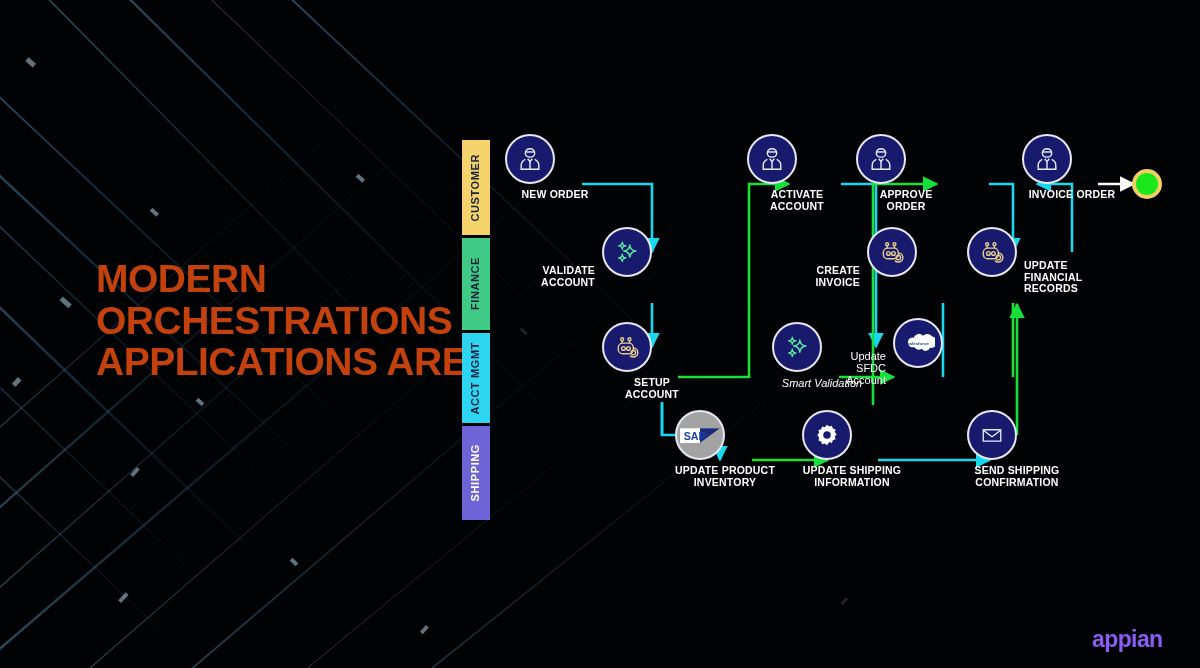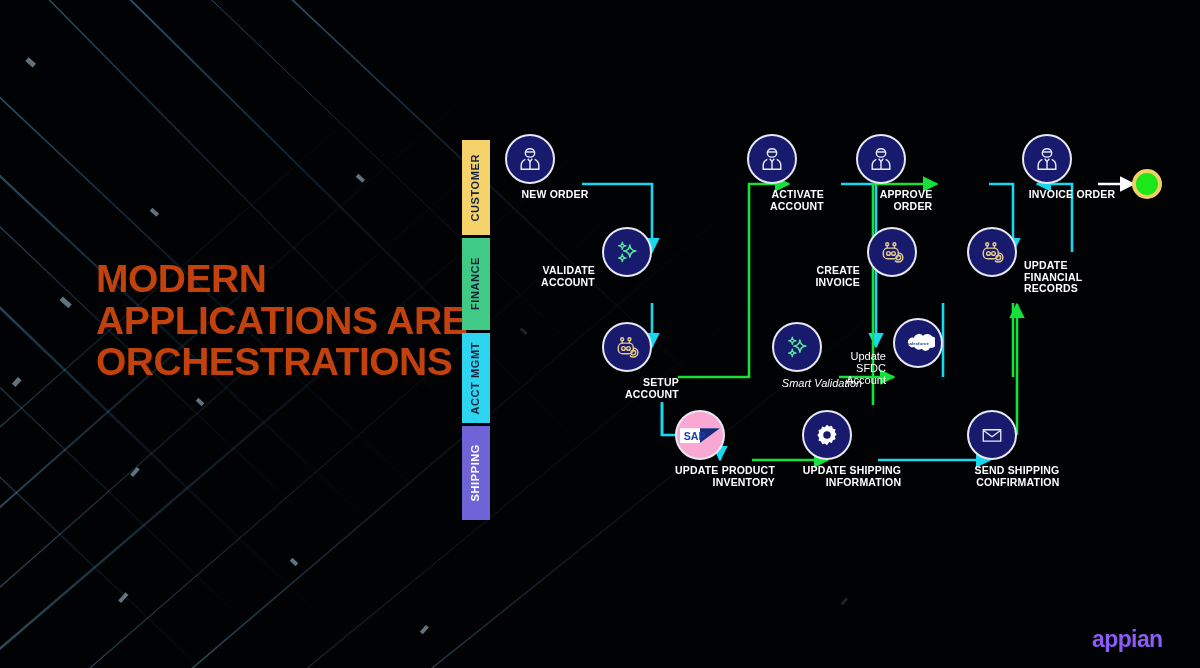--- a/index.html
+++ b/index.html
@@ -49,21 +49,21 @@
     background:#181a6e; border:2px solid #e8e8f5;
     display:flex; align-items:center; justify-content:center;
     position:relative; left:-25px; top:-25px;
   }
   .circ svg { display:block; }
   .nlabel {
     position:absolute; left:50%; transform:translateX(-50%);
     color:#fff; font-size:10.5px; font-weight:bold; line-height:1.1;
     text-align:center; white-space:nowrap; letter-spacing:0.2px;
   }
-  .nlabel.below { top:30px;text-align:right; }
+  .nlabel.below { top:30px; }
   .nlabel.left  { top:50%; left:-32px; transform:translate(-100%,-50%); text-align:right; }
   .nlabel.right { top:50%; left:32px; transform:translateY(-50%); text-align:left; }
   .nlabel.plain { font-weight:normal; font-size:11px; letter-spacing:0; }
 
   .endcap {
     position:absolute; transform:translate(-50%,-50%);
     width:30px; height:30px; border-radius:50%;
     background:#1ae81a; border:4px solid #f0cf63;
   }
 </style>
@@ -120,22 +120,22 @@
       <rect x="290" y="560" width="8" height="4" transform="rotate(42 294 562)"></rect>
       <rect x="420" y="628" width="9" height="4" transform="rotate(-48 424 630)"></rect>
       <rect x="520" y="330" width="8" height="3" transform="rotate(42 524 331)" opacity="0.3"></rect>
       <rect x="840" y="600" width="8" height="3" transform="rotate(-48 844 601)" opacity="0.3"></rect>
     </g>
   </svg>
 </div>
 
 <div id="headline">
   <div>MODERN</div>
+  <div>ORCHESTRATIONS</div>
   <div>APPLICATIONS ARE</div>
-  <div>ORCHESTRATIONS</div>
 </div>
 
 <div id="logo">appian</div>
 
 <div id="diagram">
 
   <div class="lane" style="top:0px;height:95px;">
     <div class="lane-tab" style="background:#f6d36a;">
       <span>CUSTOMER</span>
     </div>
@@ -348,21 +348,21 @@
     <div class="circ">
       <svg width="34" height="24" viewBox="0 0 48 30">
         <path d="M18.6 6.2a7.4 7.4 0 0112.2-1.6 9 9 0 0113.3 1.1 8.2 8.2 0 01-1.6 16.2c-.6 0-1.2-.06-1.7-.18a6.5 6.5 0 01-11.6 1.5 7.4 7.4 0 01-10.6-2.4 6.9 6.9 0 11-.9-13.4c.3 0 .6.02.9.05z" fill="#fff"></path>
         <text x="24" y="17.4" font-family="'Liberation Sans',sans-serif" font-size="6.2" font-weight="bold" fill="#1a3fa0" text-anchor="middle">salesforce</text>
       </svg>
     </div>
     <div class="nlabel left plain">Update<br>SFDC<br>Account</div>
   </div>
 
   <div class="node" style="left:263px;top:320px;">
-    <div class="circ" style="background:#f9a8d4;">
+    <div class="circ" style="background:#a3a3a3;">
       <svg width="40" height="22" viewBox="0 0 60 32">
         <path d="M0 6h60L30 28H0z" fill="#fff"></path>
         <path d="M30 6h30L30 28z" fill="#1b2a7a"></path>
         <text x="22" y="23" font-family="'Liberation Sans',sans-serif" font-size="16" font-weight="bold" fill="#1b3fa8" text-anchor="middle">SAP</text>
       </svg>
     </div>
     <div class="nlabel below">UPDATE PRODUCT<br>INVENTORY</div>
   </div>
 
   <div class="node" style="left:390px;top:320px;">

